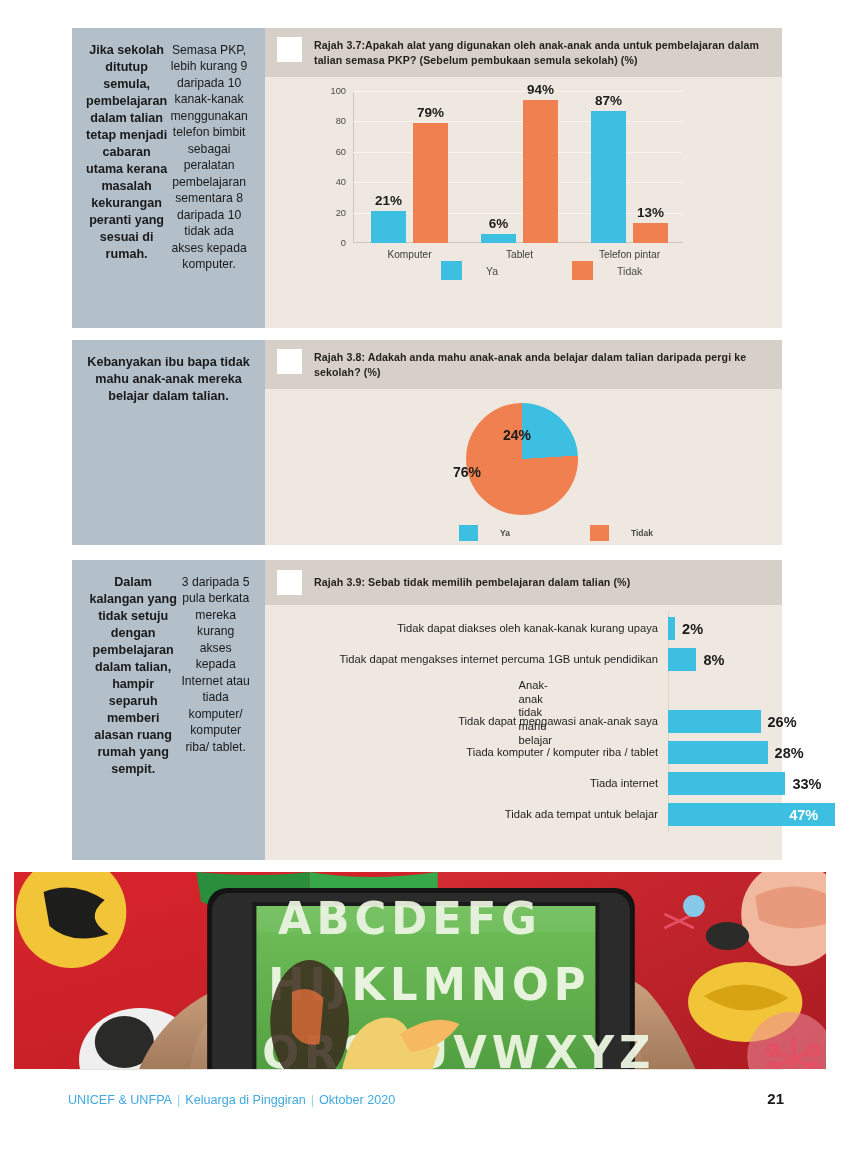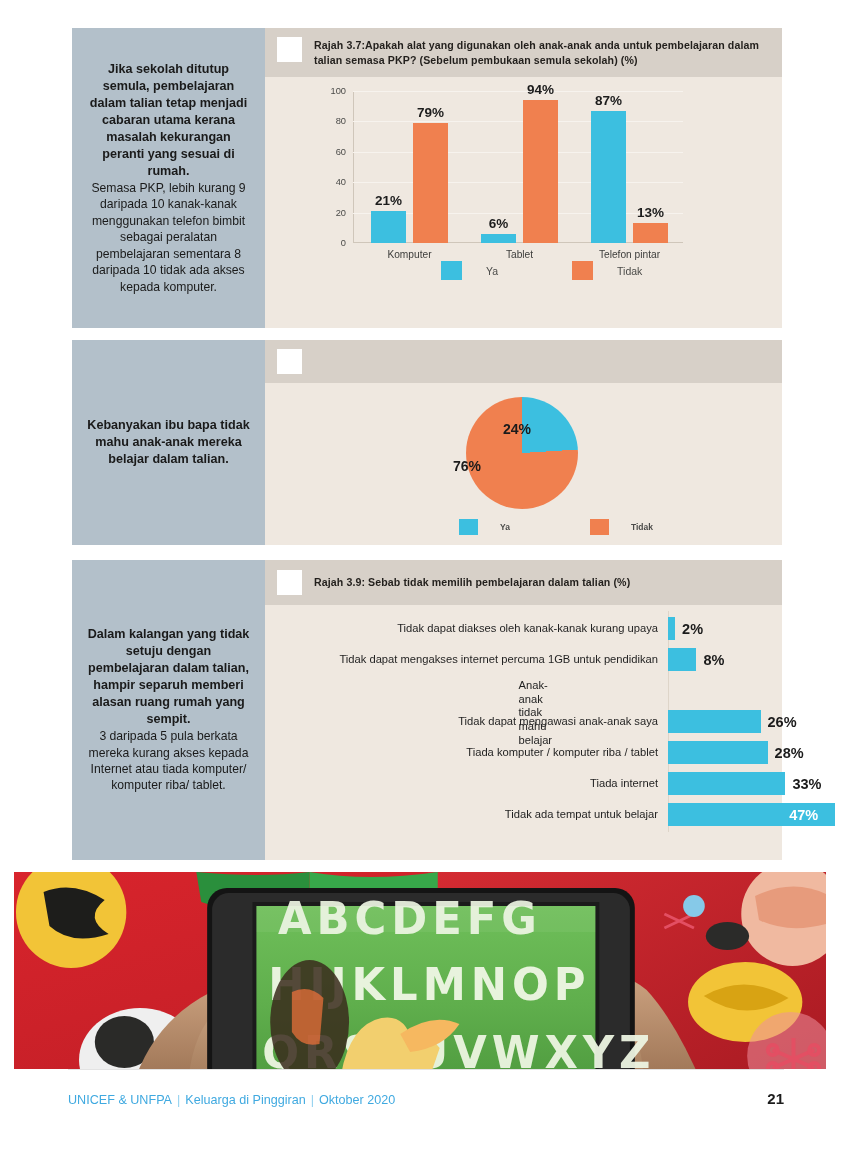--- a/index.html
+++ b/index.html
@@ -9,21 +9,21 @@
     -webkit-font-smoothing:antialiased;
     position:relative;overflow:hidden;
   }
   .page{position:relative;width:852px;height:1161px;}
 
   
   .section{position:absolute;display:flex;}
   .side-note{
     width:193px;background:#b3c0ca;color:#1a1a1a;
     box-sizing:border-box;padding:14px 14px;
-    display:flex;flex-direction:column;justify-content:center;
+    display:flex;flex-direction:row;justify-content:center;
     text-align:center;
   }
   .side-note .lead{font-weight:bold;font-size:12.6px;line-height:1.35;}
   .side-note .body{font-weight:normal;font-size:12.2px;line-height:1.35;}
   .fig{flex:1;background:#efe8e0;display:flex;flex-direction:column;}
   .fig-header{
     background:#d7d0c8;display:flex;align-items:flex-start;
     padding:9px 10px 9px 12px;box-sizing:border-box;
   }
   .fig-header.one-line{align-items:center;}
@@ -178,20 +178,21 @@
     </div>
   </div>
 
   <div class="section" style="left:72px;top:340px;width:710px;height:205px;">
     <div class="side-note">
       <div class="lead">Kebanyakan ibu bapa tidak mahu anak-anak mereka belajar dalam talian.</div>
     </div>
     <div class="fig">
       <div class="fig-header">
         <div class="hdr-square"></div>
+        <div class="fig-title">Rajah 3.8: Adakah anda mahu anak-anak anda belajar dalam talian daripada pergi ke sekolah? (%)</div>
       </div>
       <div class="fig-body">
         <div class="pie-wrap">
           <div class="pie" id="pie" style="left: 201px; top: 14px; background: conic-gradient(rgb(60, 191, 224) 0deg, rgb(60, 191, 224) 86.4deg, rgb(240, 128, 79) 86.4deg, rgb(240, 128, 79) 360deg);"></div>
           <div class="pie-lab" id="pie-lab-0" style="left: 238px; top: 38px;">24%</div>
           <div class="pie-lab" id="pie-lab-1" style="left: 188px; top: 75px;">76%</div>
           <div class="legend" id="plegend" style="left:168px;top:136px;">
               <div class="item" style="margin-right: 70px;">
                 <span class="swatch" style="background: rgb(60, 191, 224); width: 19px; height: 16px; margin-right: 22px;"></span>
                 <span class="ltext" style="font-size: 8.5px; font-weight: bold;">Ya</span>

